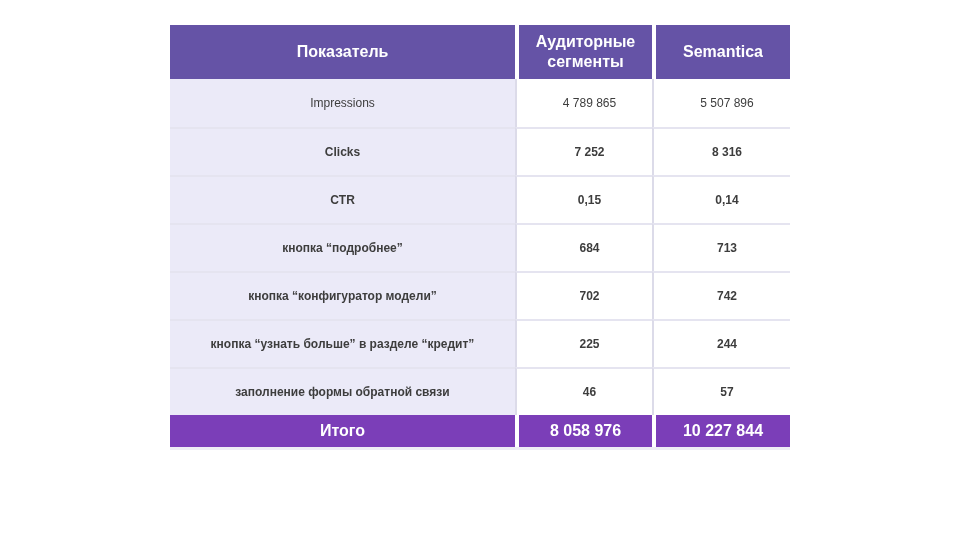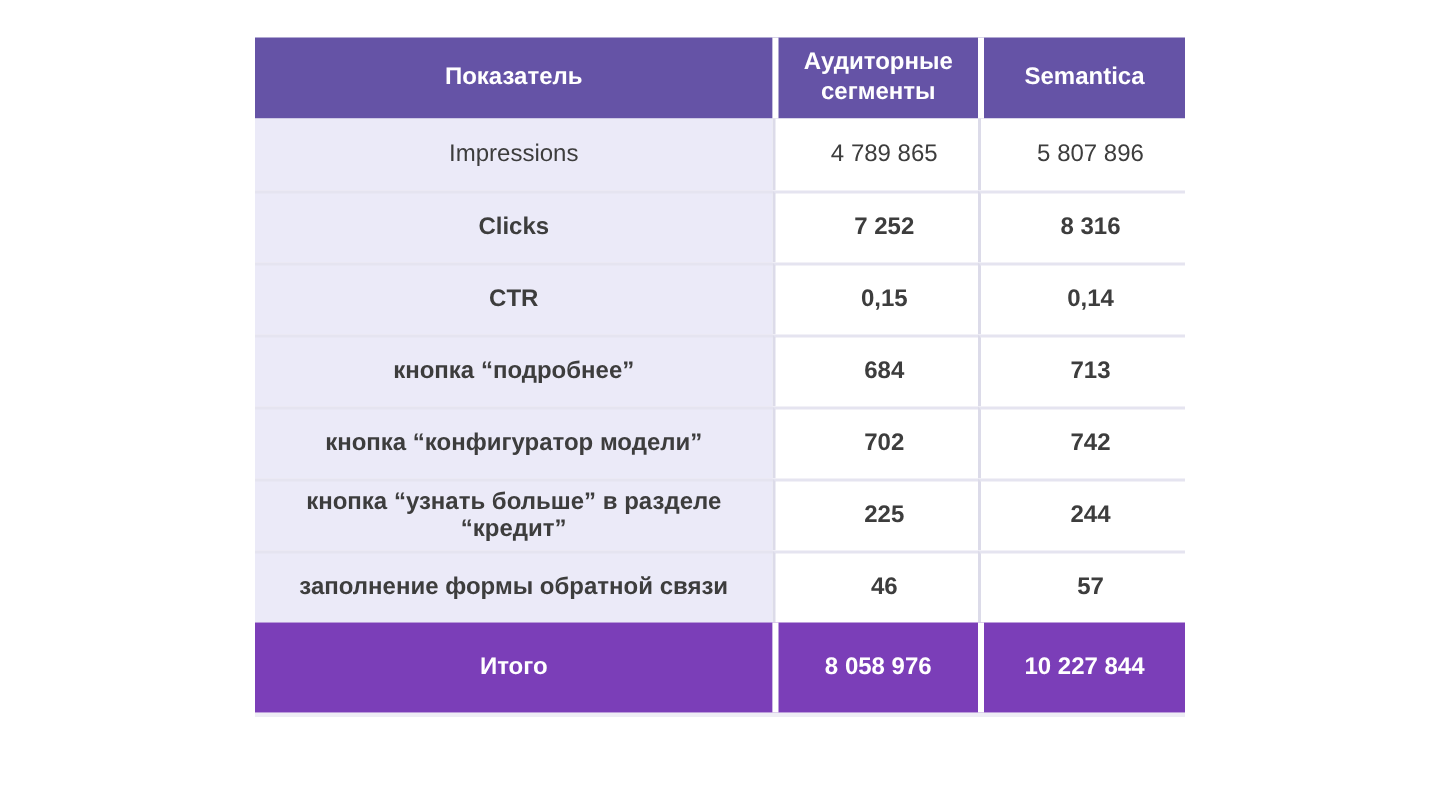--- a/index.html
+++ b/index.html
@@ -39,42 +39,42 @@
     font-size: 16px;
     line-height: 20px;
     height: 54px;
   }
   thead th.gap, tfoot td.gap {
     border-left: 4px solid #ffffff;
   }
   
   tbody td {
     height: 48px;
-    font-size: 16px;
+    font-size: 12px;
     color: #3d3d3d;
     background: #ffffff;
   }
   tbody td.label {
     background: #ebeaf8;
   }
   tbody td.val {
     border-left: 2px solid #dcdbe9;
     padding-left: 16px;
   }
   tbody tr + tr td {
     border-top: 2px solid #e5e4f0;
     font-weight: bold;
   }
   
   tfoot td {
     background: #7b3eb8;
     color: #ffffff;
     font-weight: bold;
     font-size: 16px;
-    height: 60px;
+    height: 32px;
   }
 </style>
 </head>
 <body>
 
 <div class="slide">
   <table class="metrics">
     <colgroup>
       <col style="width:345px">
       <col style="width:137px">
@@ -84,21 +84,21 @@
       <tr>
         <th>Показатель</th>
         <th class="gap">Аудиторные сегменты</th>
         <th class="gap">Semantica</th>
       </tr>
     </thead>
     <tbody>
       <tr>
         <td class="label">Impressions</td>
         <td class="val">4 789 865</td>
-        <td class="val">5 807 896</td>
+        <td class="val">5 507 896</td>
       </tr>
       <tr>
         <td class="label">Clicks</td>
         <td class="val">7 252</td>
         <td class="val">8 316</td>
       </tr>
       <tr>
         <td class="label">CTR</td>
         <td class="val">0,15</td>
         <td class="val">0,14</td>

